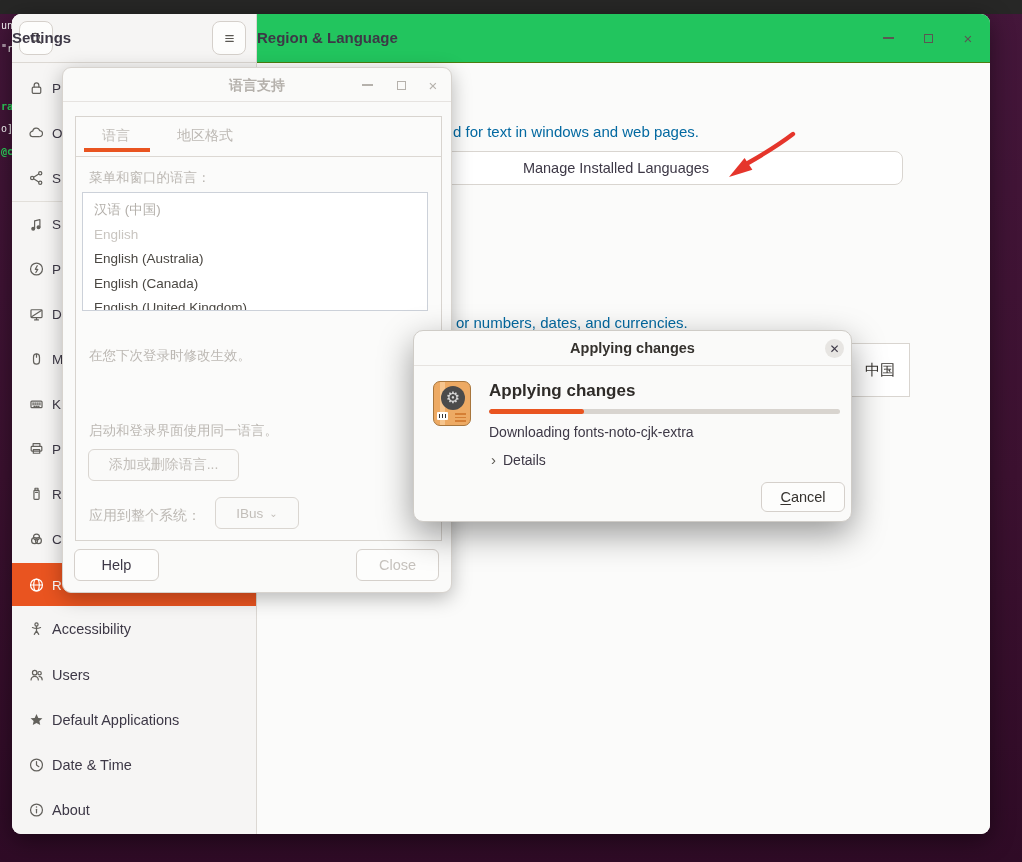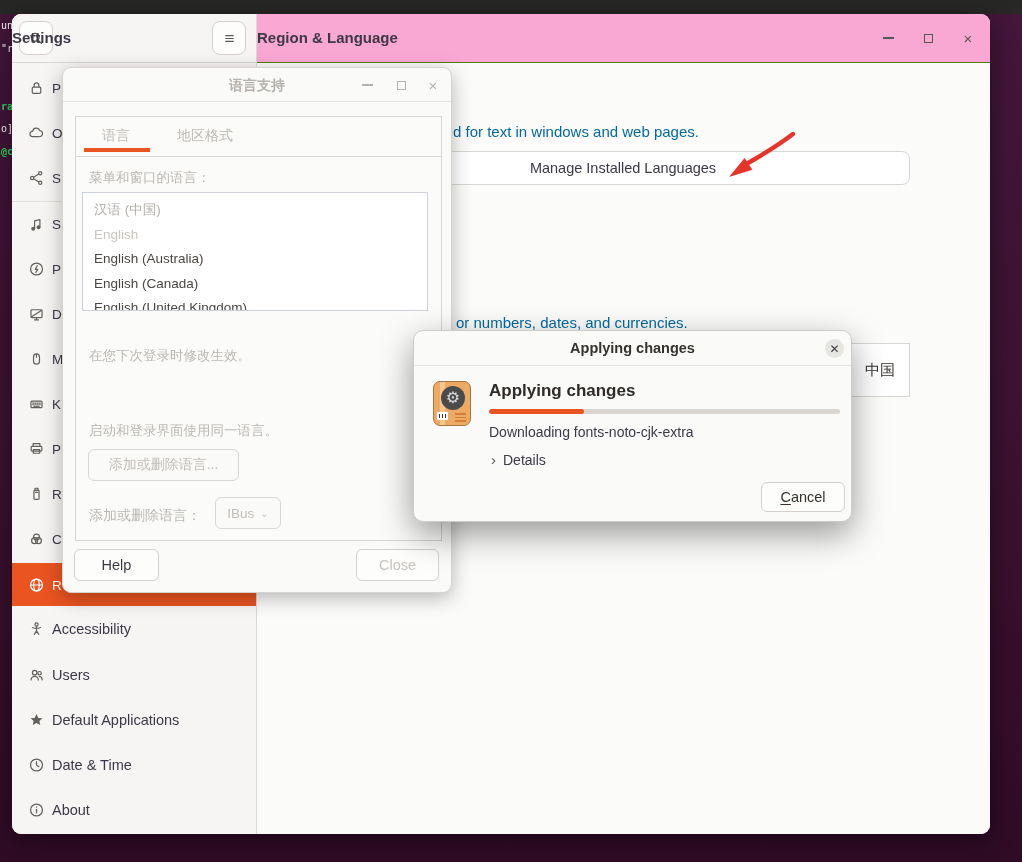--- a/index.html
+++ b/index.html
@@ -9,21 +9,21 @@
   .topbar{left:0;top:0;width:1022px;height:14px;background:#272726;}
   .term{left:1px;width:14px;height:12px;overflow:hidden;font-family:"DejaVu Sans Mono",monospace;
     font-size:10px;line-height:12px;color:#fff;white-space:nowrap;}
   .term.green{color:#2dd55b;font-weight:bold;}
 
   
   .window{left:12px;top:14px;width:978px;height:820px;background:#fbfbfa;border-radius:9px;
     box-shadow:0 6px 24px rgba(0,0,0,.45);overflow:hidden;}
   .sidebar{left:0;top:0;width:244px;height:820px;background:#f6f5f4;border-right:1px solid #dcd8d3;}
   .hdr-left{left:0;top:0;width:244px;height:48px;background:#f6f5f4;border-bottom:1px solid #dcd8d3;}
-  .hdr-right{left:245px;top:0;width:733px;height:48px;background:#f9a8d4;border-bottom:2px solid #4d7c0f;}
+  .hdr-right{left:245px;top:0;width:733px;height:48px;background:#22c55e;border-bottom:2px solid #4d7c0f;}
   .hdr-title{width:100%;top:15px;font-size:15px;font-weight:bold;color:#3d3846;}
   .sqbtn{width:34px;height:34px;top:7px;background:#fdfdfc;border:1px solid #d5d0cb;border-radius:8px;
     display:flex;align-items:center;justify-content:center;color:#5a5752;box-sizing:border-box;}
   .winctl{top:16px;width:16px;height:16px;display:flex;align-items:center;justify-content:center;color:#5a5752;}
   .glyph-min{width:11px;height:1.5px;background:currentColor;display:inline-block;}
   .glyph-max{width:9px;height:9px;border:1.2px solid currentColor;display:inline-block;box-sizing:border-box;}
   .glyph-close{font-size:15px;line-height:15px;}
 
   .main{left:245px;top:49px;width:733px;height:771px;background:#fbfbfa;}
   .desc{color:#0369a1;font-size:15px;}
@@ -270,21 +270,21 @@
     <span class="abs sicon"><svg class="ic" viewBox="0 0 16 16">
           <circle cx="8" cy="8" r="5.6"></circle>
           <path d="M8 7.3v3.4"></path>
           <circle cx="8" cy="5.1" r="0.7" fill="currentColor" stroke="none"></circle>
         </svg></span>
     <span class="abs slabel">About</span>
   </div>
 
   <div class="abs main">
     <div class="abs desc" style="left:196px;top:60px">d for text in windows and web pages.</div>
-    <div class="abs wrow managebtn" style="left:79px;top:88px;width:574px;height:34px">
+    <div class="abs wrow managebtn" style="left:72px;top:88px;width:574px;height:34px">
       <span>Manage Installed Languages</span>
     </div>
     <div class="abs desc" style="left:199px;top:251px">or numbers, dates, and currencies.</div>
     <div class="abs wrow" style="left:79px;top:280px;width:574px;height:54px">
       <span class="rowval">中国</span>
     </div>
   </div>
 </div>
 
 <div class="abs dlg-lang">
@@ -319,22 +319,22 @@
     </div>
 
     <div class="abs gtext" style="left:13px;top:230px">在您下次登录时修改生效。</div>
 
     <div class="abs gtext" style="left:13px;top:305px">启动和登录界面使用同一语言。</div>
 
     <div class="abs dbtn" style="left:12px;top:332px;width:151px;height:32px">
       <span>添加或删除语言...</span>
     </div>
 
-    <div class="abs gtext" style="left:13px;top:390px;font-size:14px">添加或删除语言：</div>
-    <div class="abs combo" style="left:139px;top:380px;width:66px;height:32px">
+    <div class="abs gtext" style="left:13px;top:390px;font-size:14px">应用到整个系统：</div>
+    <div class="abs combo" style="left:139px;top:380px;width:84px;height:32px">
       <span>IBus</span>
       <span style="font-size:10px">⌄</span>
     </div>
   </div>
 
   <div class="abs footbtn" style="left:11px;top:481px;width:85px;height:32px;color:#3d3846">
     <span>Help</span>
   </div>
   <div class="abs footbtn" style="left:293px;top:481px;width:83px;height:32px;color:#c6c2bd">
     <span>Close</span>

